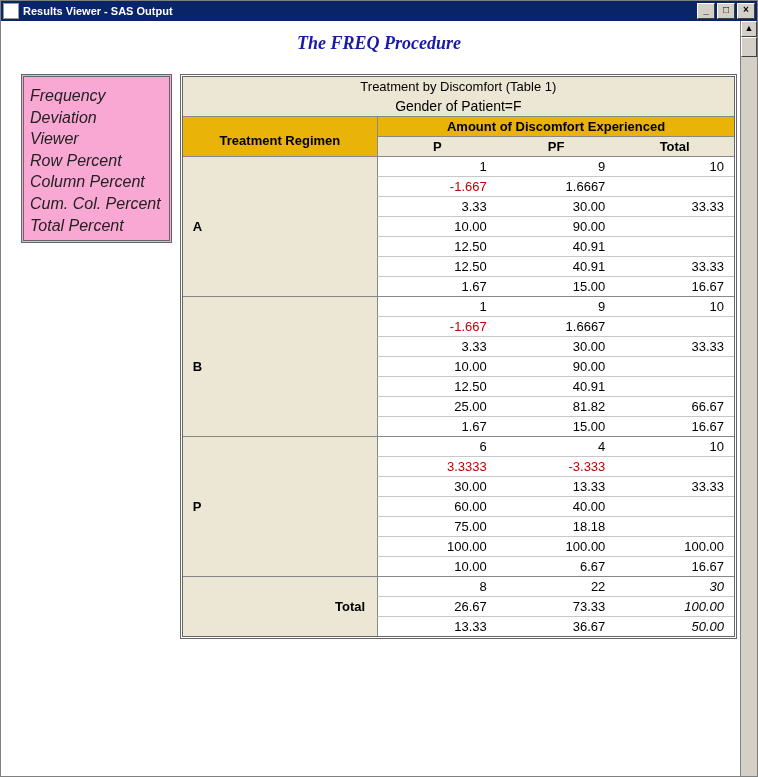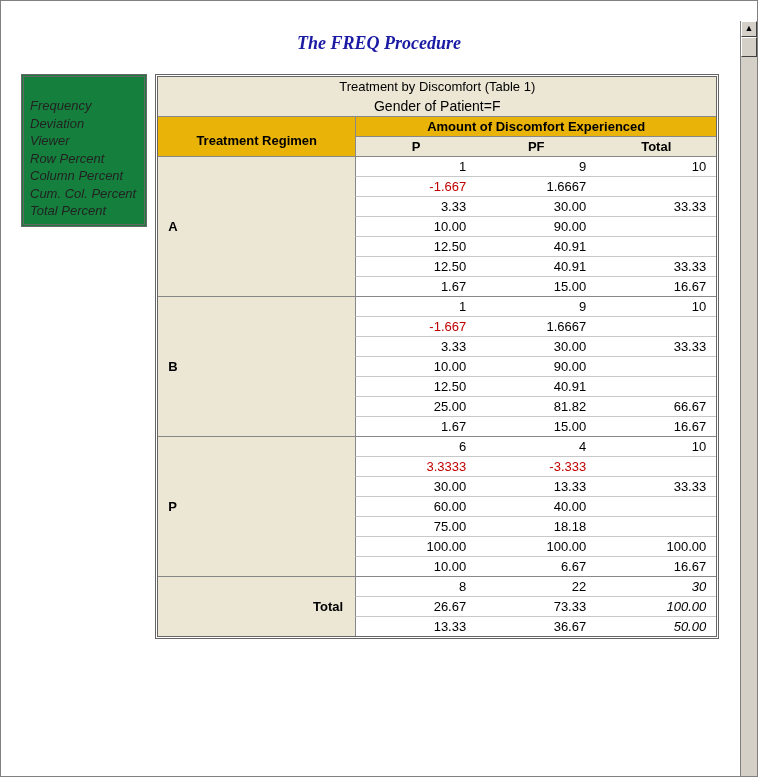--- a/index.html
+++ b/index.html
@@ -99,24 +99,24 @@
     font-size: 18px;
     margin: 6px 0 20px 0;
   }
   .layout {
     display: flex;
     align-items: flex-start;
     gap: 8px;
   }
   .legend-box {
     border: 3px double #666;
-    background: #15803d;
-    padding: 20px 8px 4px 6px;
+    background: #f9a8d4;
+    padding: 8px 8px 4px 6px;
     font-style: italic;
-    font-size: 13px;
+    font-size: 16px;
     line-height: 1.35;
     color: #222;
     white-space: nowrap;
   }
   .freq-table {
     border: 3px double #666;
     border-collapse: separate;
     border-spacing: 0;
   }
   .freq-table th, .freq-table td {
@@ -170,20 +170,29 @@
     background:#eab308;font-weight:bold;text-align:center;
     border-top:1px solid #888;
     font-size:14px;
   }
   .sep-left { border-left:1px solid #888; }
 </style>
 </head>
 <body>
 
 <div class="window">
+  <div class="titlebar">
+    <span class="icon"></span>
+    <span>Results Viewer - SAS Output</span>
+    <div class="buttons">
+      <div class="tb-btn">_</div>
+      <div class="tb-btn">□</div>
+      <div class="tb-btn">×</div>
+    </div>
+  </div>
 
   <div class="content-area">
     <div class="scrollbar-v">
       <div class="scroll-arrow up">▲</div>
       <div class="scroll-thumb"></div>
     </div>
 
     <div class="page">
       <div class="proc-title">The FREQ Procedure</div>
 

